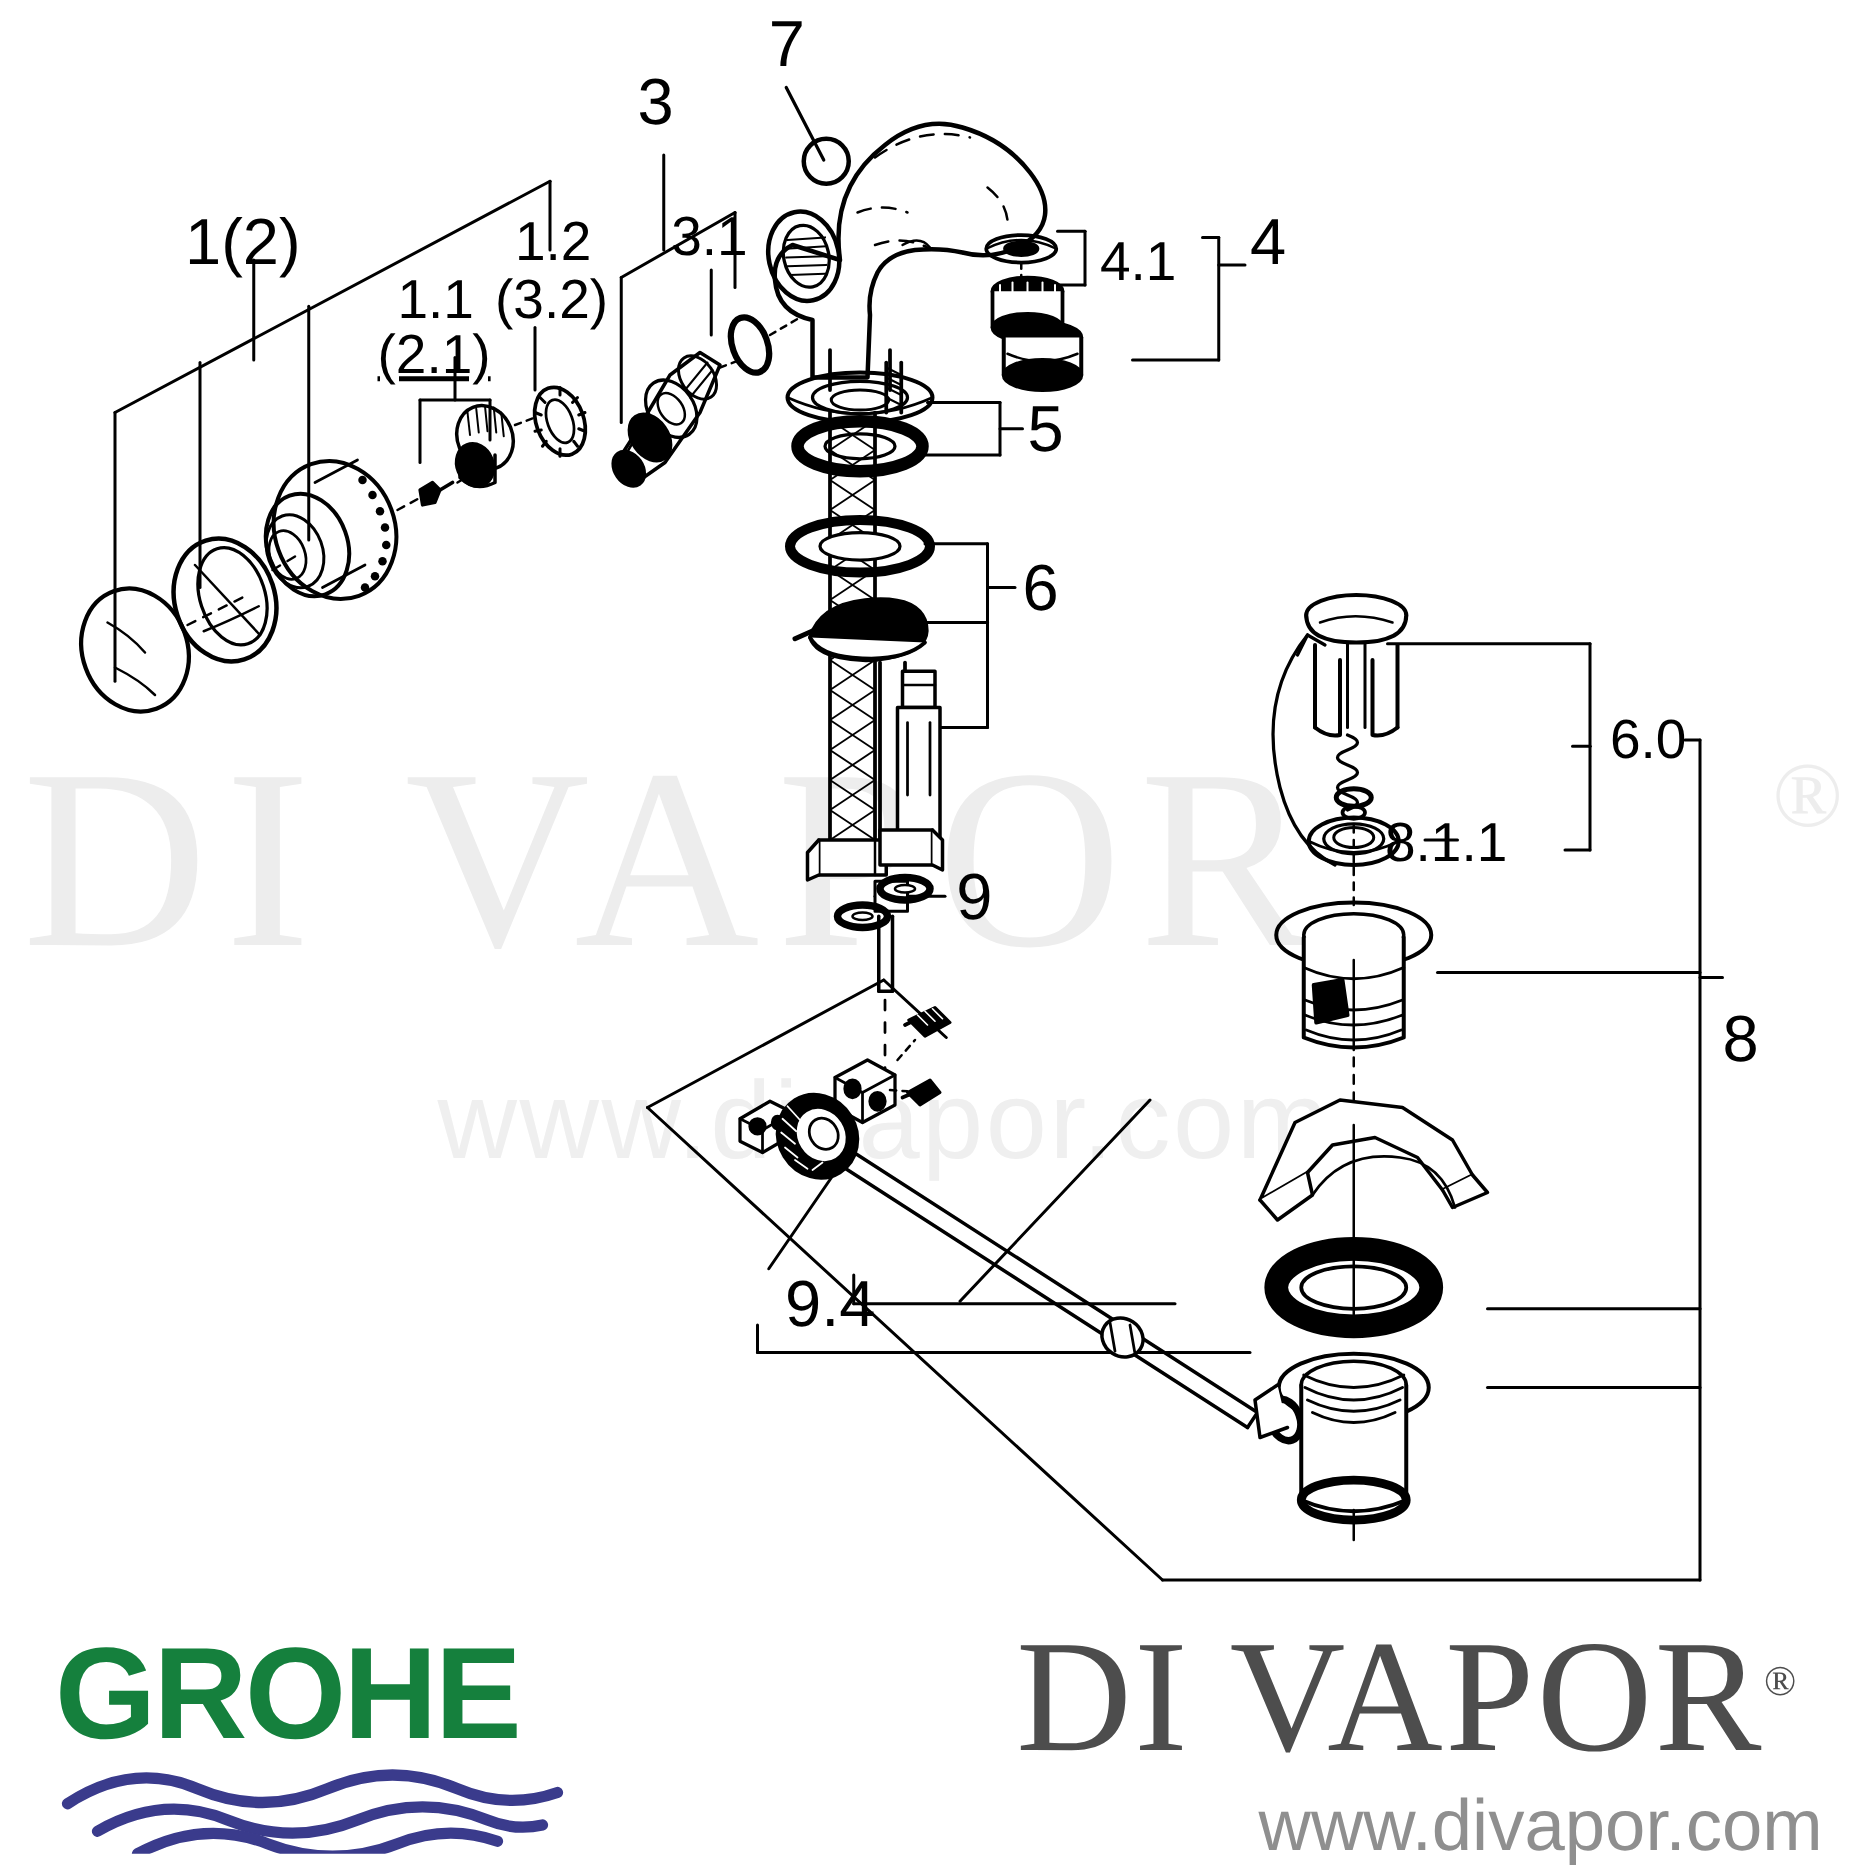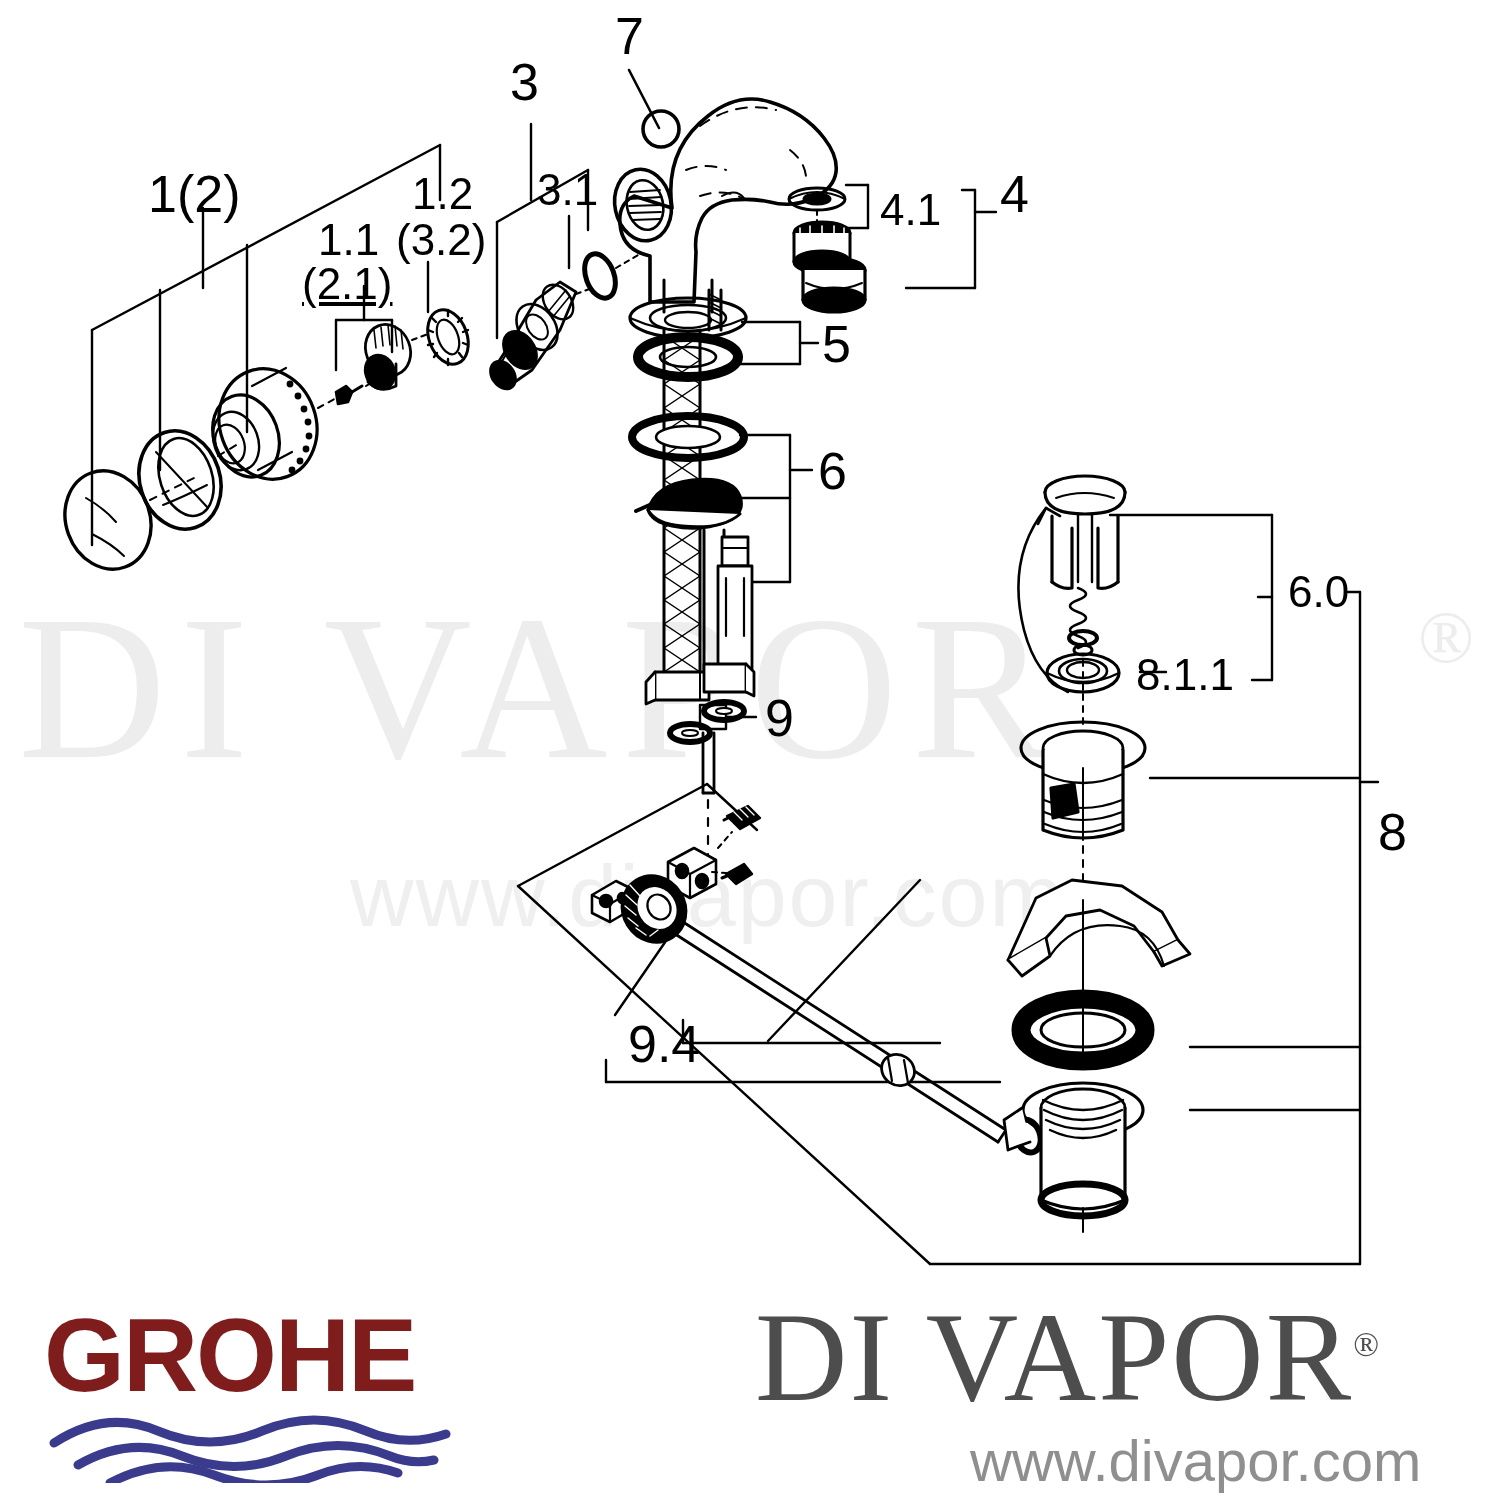--- a/index.html
+++ b/index.html
@@ -22,23 +22,23 @@
   .lbl{position:absolute;font-family:"Liberation Sans",sans-serif;
        color:#000;font-weight:400;line-height:1;white-space:nowrap;}
   .lbl.big{font-size:52px;}
   .lbl.mid{font-size:44px;}
 
   
   #footer{position:absolute;left:0;top:1285px;width:1500px;height:215px;background:#fff;}
   #grohe-logo{position:absolute;left:40px;top:10px;width:420px;height:190px;}
   #grohe-word{font-family:"Liberation Sans",sans-serif;font-weight:bold;
               font-size:104px;letter-spacing:-2px;line-height:1;
-              color:#7f1d1d;margin:8px 0 0 4px;}
+              color:#15803d;margin:8px 0 0 4px;}
   #grohe-waves{position:absolute;left:0;top:118px;width:420px;height:70px;}
-  #divapor-logo{position:absolute;left:755px;top:0px;width:740px;height:205px;}
+  #divapor-logo{position:absolute;left:755px;top:0px;width:740px;height:205px;text-align:center;}
   #dv-word{font-family:"Liberation Serif",serif;font-size:128px;line-height:1;
            color:#4d4d4d;letter-spacing:2px;margin:8px 0 0 0;white-space:nowrap;}
   #dv-reg{font-size:34px;vertical-align:super;letter-spacing:0;}
   #dv-url{font-family:"Liberation Sans",sans-serif;font-size:58px;color:#8f8f8f;
           letter-spacing:0px;margin:6px 0 0 215px;white-space:nowrap;}
 </style>
 </head>
 <body>
 
 <div id="page">
@@ -549,21 +549,21 @@
   <div class="lbl mid" style="left:396px;top:218px;">(3.2)</div>
   <div class="lbl big" style="left:510px;top:56px;">3</div>
   <div class="lbl mid" style="left:537px;top:168px;">3.1</div>
   <div class="lbl big" style="left:615px;top:10px;">7</div>
   <div class="lbl mid" style="left:880px;top:188px;">4.1</div>
   <div class="lbl big" style="left:1000px;top:168px;">4</div>
   <div class="lbl big" style="left:822px;top:318px;">5</div>
   <div class="lbl big" style="left:818px;top:445px;">6</div>
   <div class="lbl big" style="left:765px;top:692px;">9</div>
   <div class="lbl mid" style="left:1288px;top:570px;">6.0</div>
-  <div class="lbl mid" style="left:1136px;top:653px;">8.1.1</div>
+  <div class="lbl mid" style="left:1108px;top:653px;">8.1.1</div>
   <div class="lbl big" style="left:1378px;top:806px;">8</div>
   <div class="lbl big" style="left:628px;top:1018px;">9.4</div>
 
   <div id="footer">
 
     <div id="grohe-logo">
       <div id="grohe-word">GROHE</div>
       <svg id="grohe-waves" viewBox="0 0 420 70">
         <g fill="none" stroke="#3a3b8c" stroke-width="9" stroke-linecap="round">
           <path d="M14 30 q52 -34 104 -12 q52 22 104 0 q52 -22 104 0 q40 17 80 3"></path>

